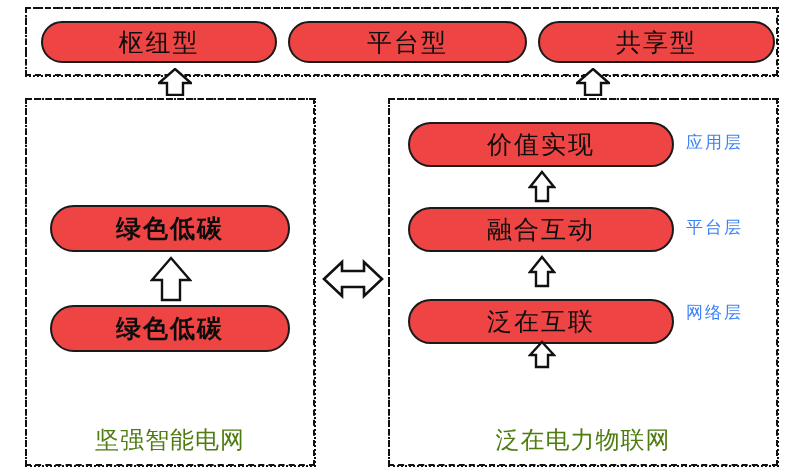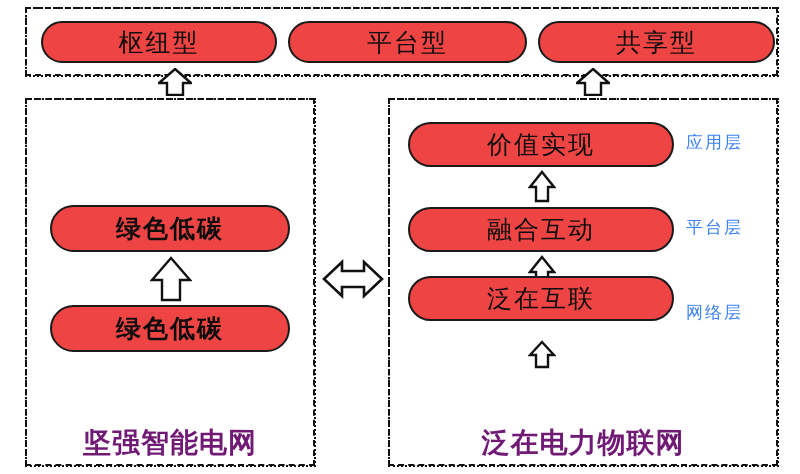--- a/index.html
+++ b/index.html
@@ -51,45 +51,45 @@
   #pill-platform { left:288px; width:239px; }
   #pill-shared   { left:538px; width:237px; }
 
   .pill.left-pill{ left:50px; width:240px; height:47px; font-size:25px;font-weight:bold; }
   #pill-green { top:205px; }
   #pill-safe  { top:305px; }
 
   .pill.right-pill{ left:408px; width:266px; height:45px; font-size:25px; }
   #pill-value   { top:122px; }
   #pill-fusion  { top:207px; }
-  #pill-connect { top:276px;font-family:Liberation Serif, serif; }
+  #pill-connect { top:299px;font-family:Liberation Serif, serif; }
   #pill-sense   { top:372px; }
 
   
   .layer-label{
     position:absolute;
     left:686px;width:92px;
     font-size:17px;
     letter-spacing:2px;
     color:#3b82f6;
     text-align:left;
     white-space:nowrap;
   }
   #layer-app     { top:131px; }
   #layer-plat    { top:216px; }
   #layer-net     { top:301px; }
   #layer-sense   { top:381px; }
 
   
   .caption{
     position:absolute;
-    font-size:28px;
-    font-weight:bold;
+    font-size:24px;
+    font-weight:normal;
     letter-spacing:1px;
-    color:#701a75;
+    color:#4d7c0f;
     white-space:nowrap;
     text-align:center;
   }
   #caption-grid { left:25px; width:290px; top:424px; }
   #caption-iot  { left:388px; width:390px; top:424px; }
 
   
   .arrow{ position:absolute; }
   .arrow svg{ display:block; }
 

